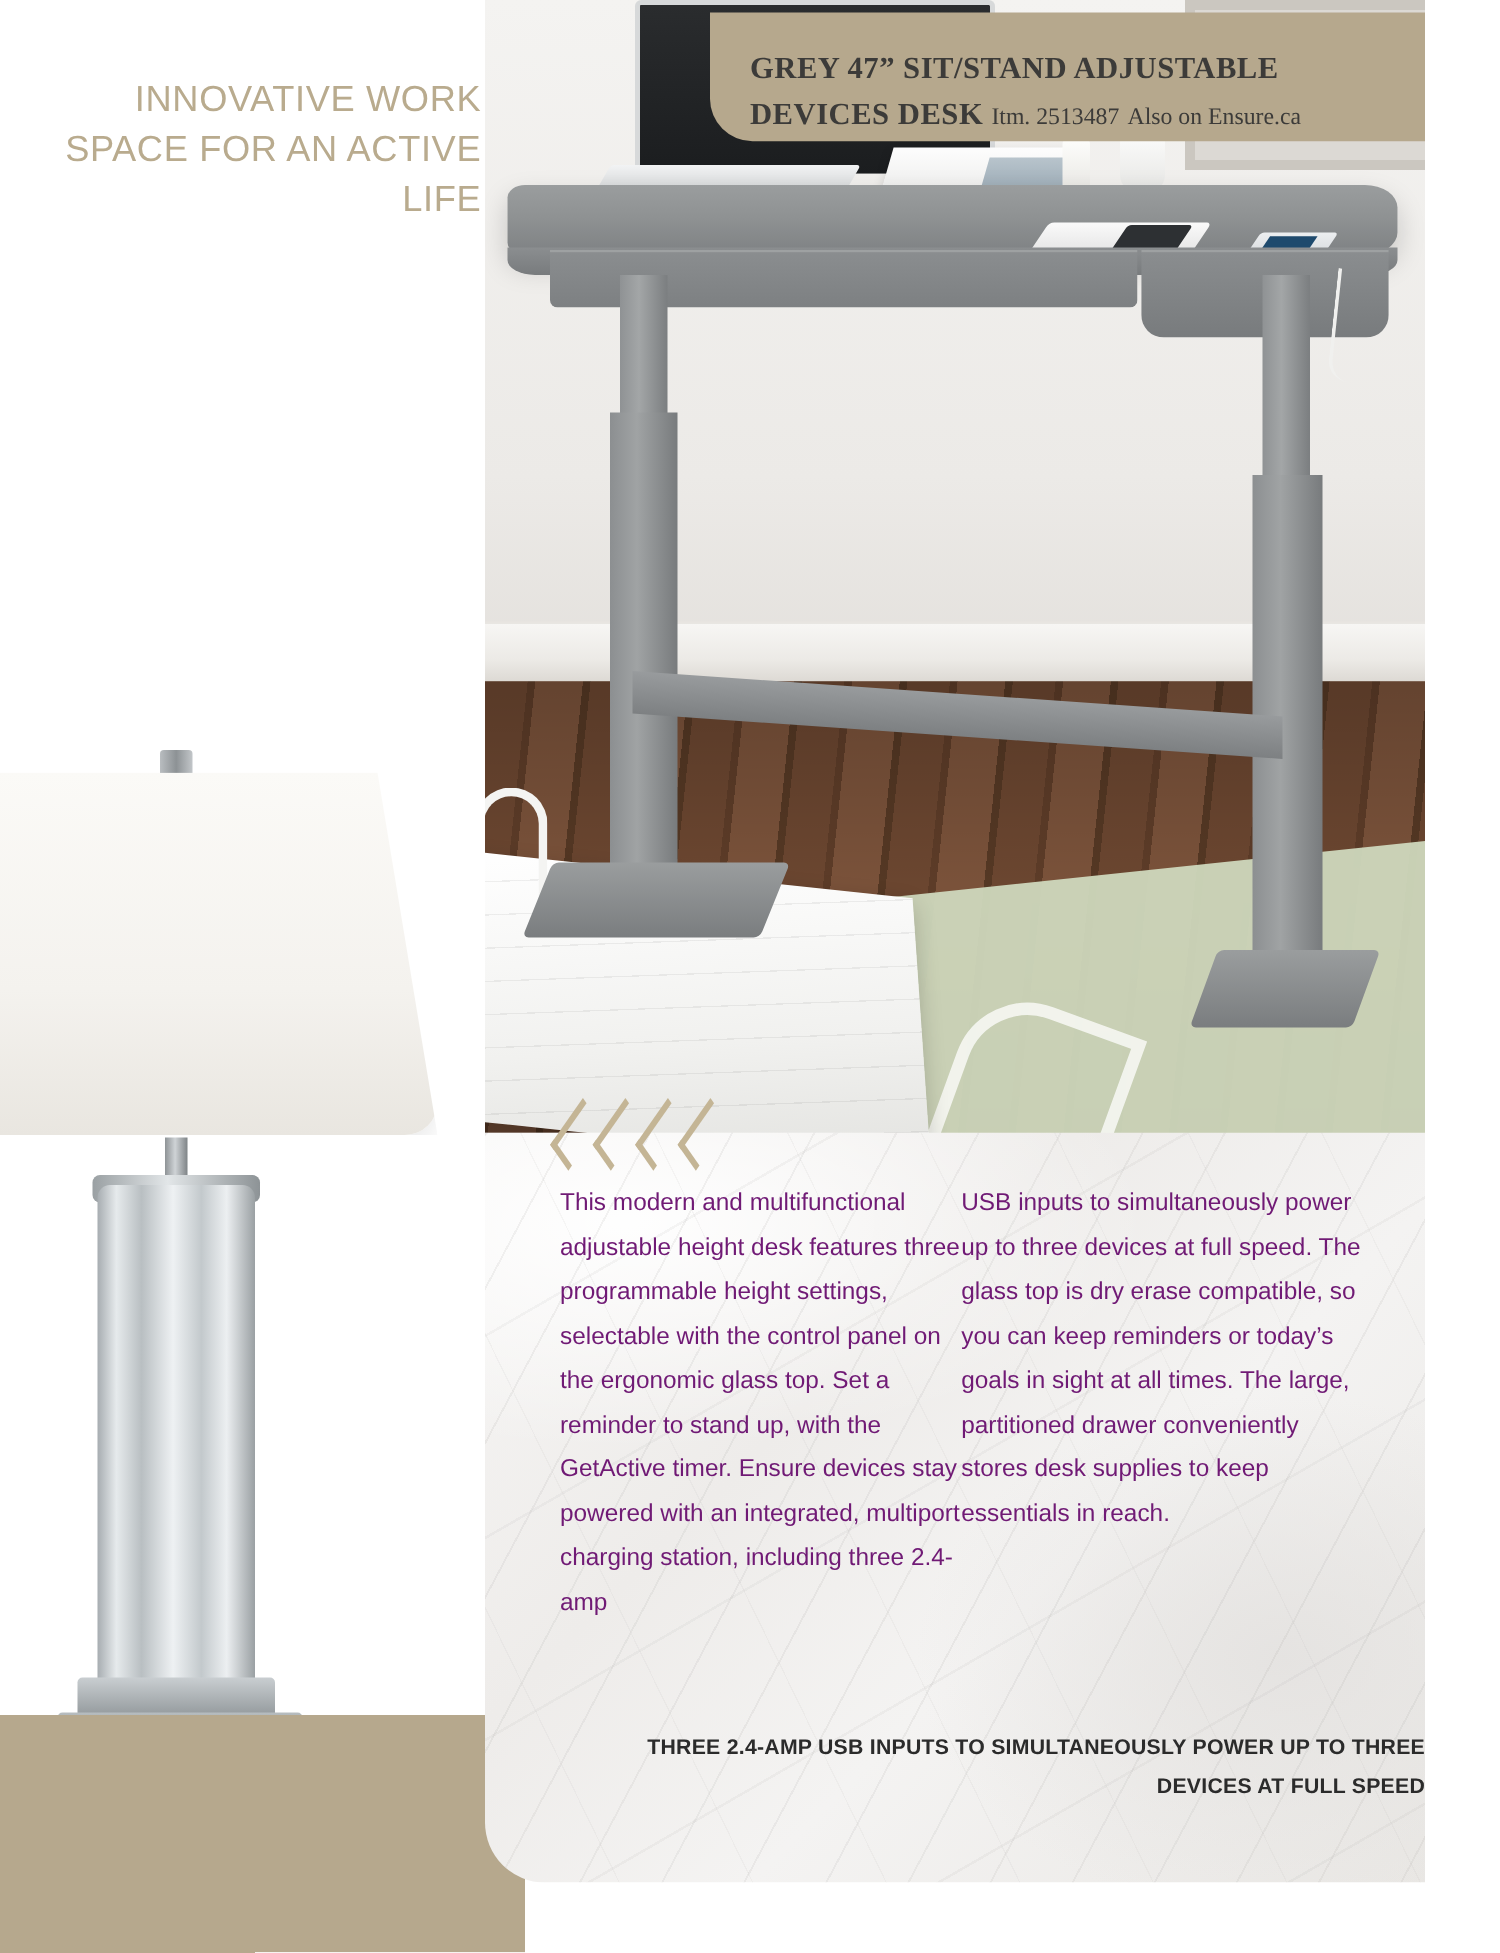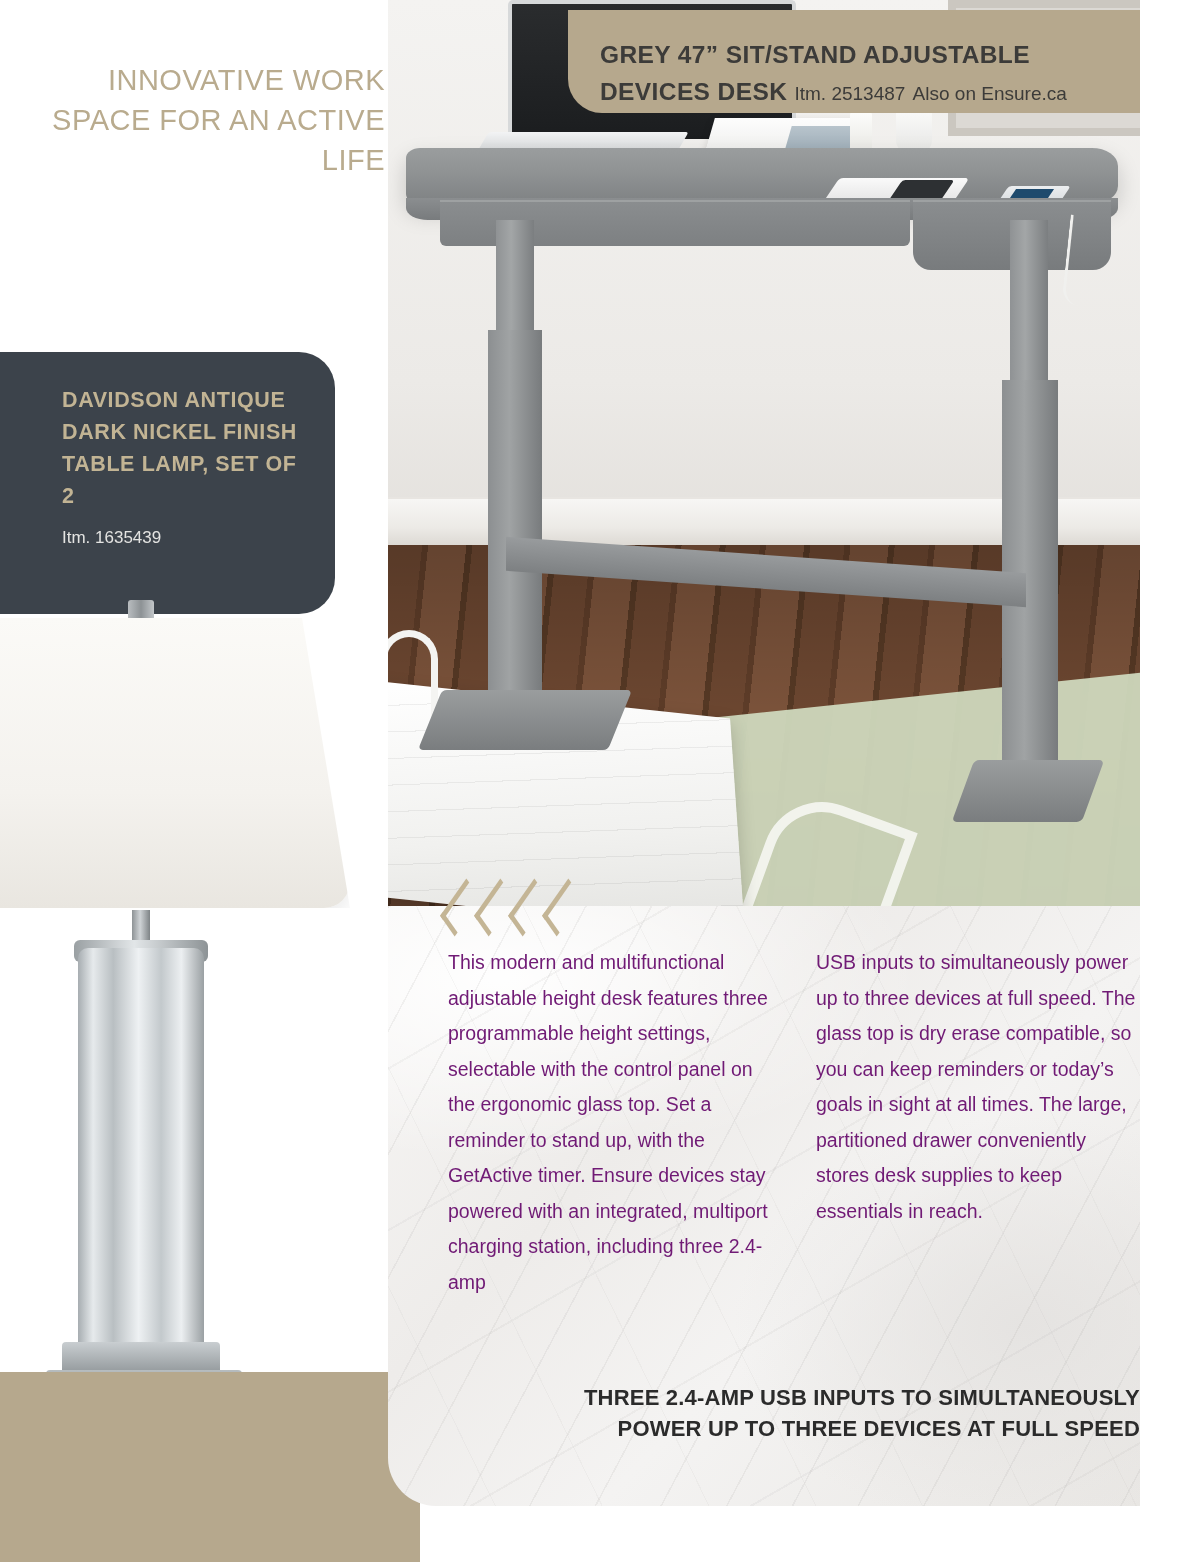--- a/index.html
+++ b/index.html
@@ -279,20 +279,21 @@
     box-sizing: border-box;
     padding: 26px 30px 0 32px;
     color: #3b3b3b;
   }
   .desk-title .t-line {
     font-size: 24.5px;
     font-weight: bold;
     letter-spacing: .4px;
     line-height: 37px;
     color: #3c3b39;
+    font-family: Liberation Serif, serif;
   }
   .desk-title .t-meta {
     font-size: 19px;
     font-weight: 400;
     letter-spacing: 0;
     color: #3c3b39;
   }
 
   
   .lamp-card {
@@ -416,28 +417,28 @@
   }
 
   .body-col {
     position: absolute;
     font-size: 19.5px;
     line-height: 35.5px;
     color: #701a75;
     font-weight: 400;
   }
   #col-left  { left: 448px; top: 945px; width: 330px; }
-  #col-right { left: 816px; top: 945px; width: 320px; }
+  #col-right { left: 769px; top: 945px; width: 320px; }
 
   .kicker {
     position: absolute;
     left: 500px; top: 1382px;
     width: 640px;
     text-align: right;
-    font-size: 22px;
+    font-size: 17px;
     line-height: 31px;
     font-weight: bold;
     letter-spacing: .2px;
     color: #2b2b2b;
   }
 </style>
 </head>
 <body>
 
 <div id="page">
@@ -485,24 +486,20 @@
 
   <div class="desk-title">
     <div class="t-line">GREY 47” SIT/STAND ADJUSTABLE</div>
     <div class="t-line">
       <span>DEVICES DESK</span>
       <span class="t-meta">Itm. 2513487</span>
       <span class="t-meta">Also on Ensure.ca</span>
     </div>
   </div>
 
-  <div class="lamp-card">
-    <div class="l-title">DAVIDSON ANTIQUE DARK NICKEL FINISH TABLE LAMP, SET OF 2</div>
-    <div class="l-item">Itm. 1635439</div>
-  </div>
 
   <div class="lamp-photo">
     <div class="lp-finial"></div>
     <div class="lp-shade"></div>
     <div class="lp-neck"></div>
     <div class="lp-column-top"></div>
     <div class="lp-column"></div>
     <div class="lp-base1"></div>
     <div class="lp-base2"></div>
   </div>

